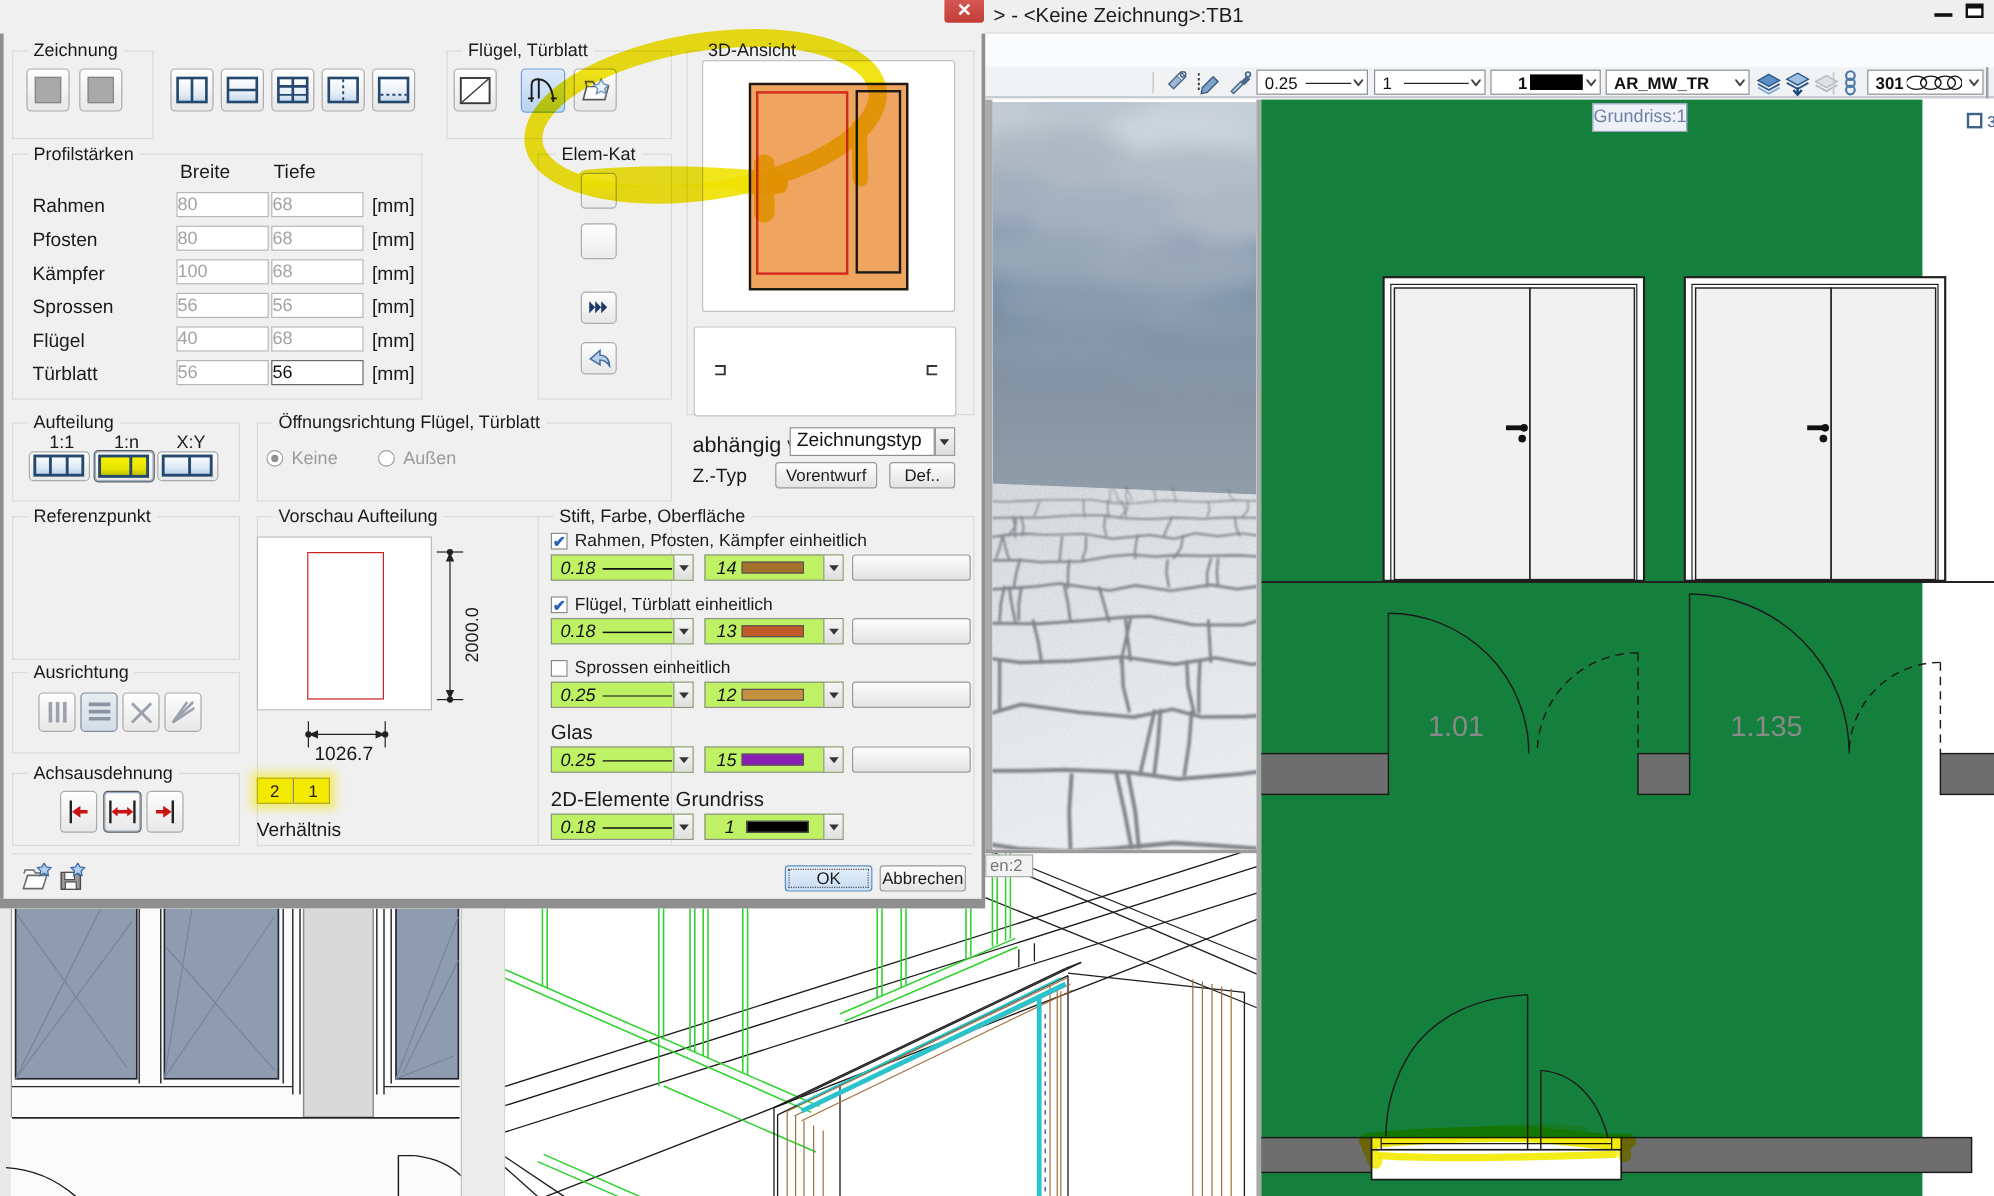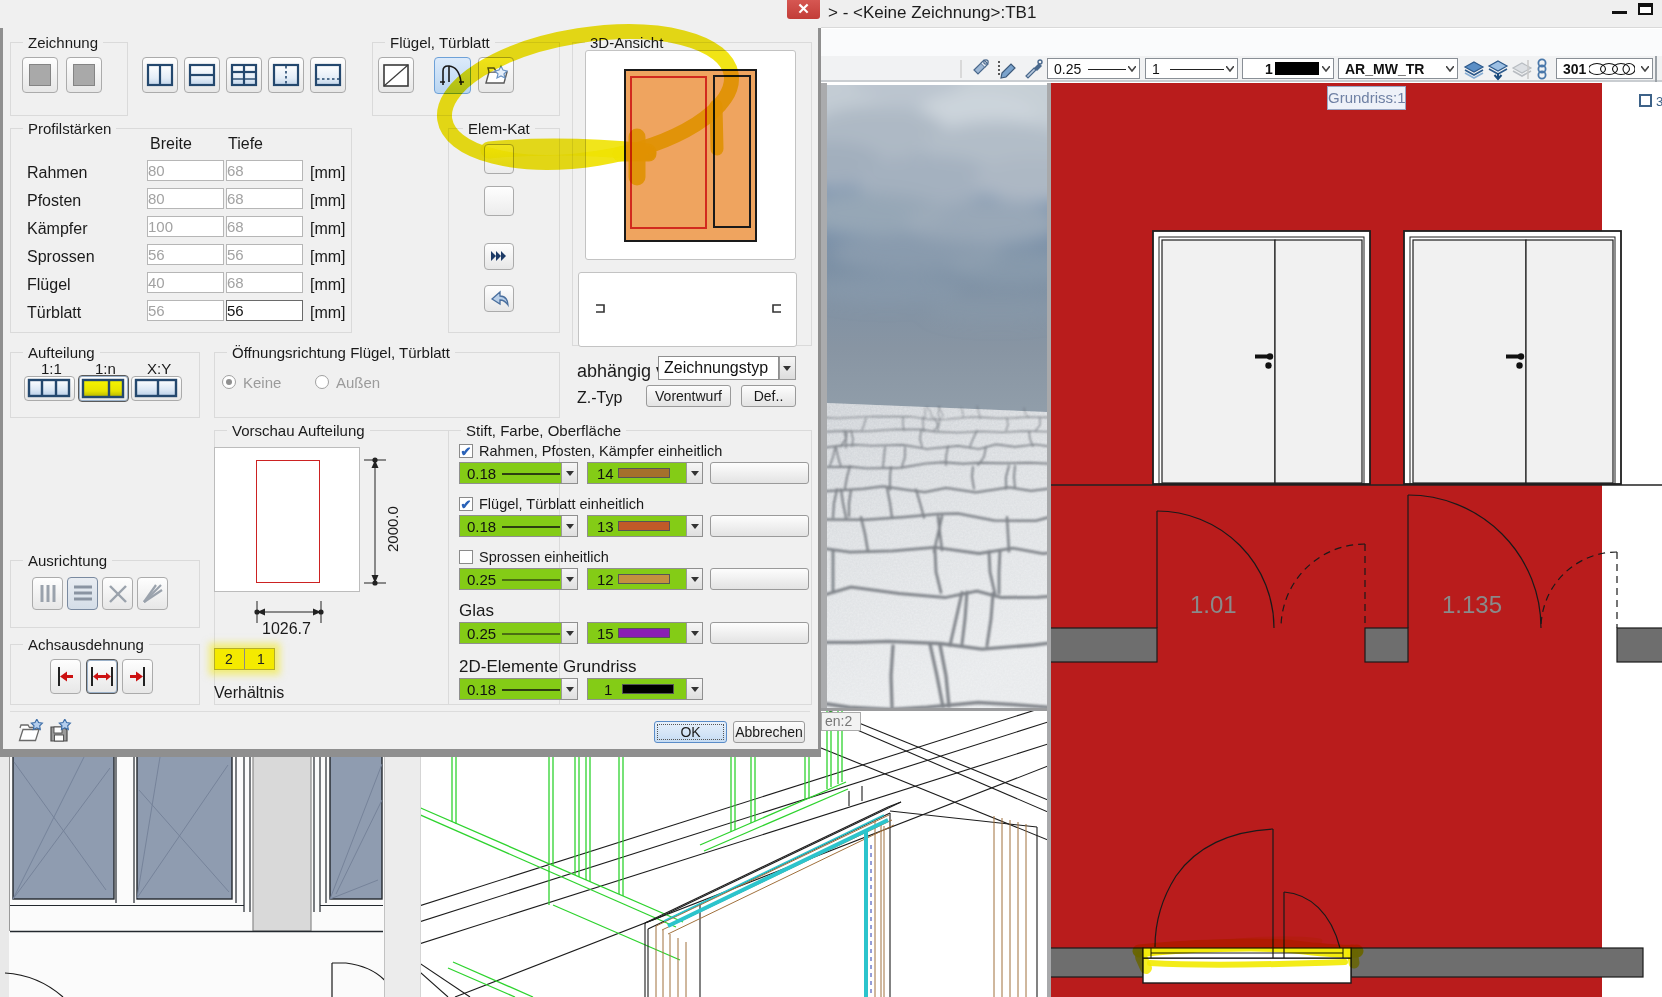--- a/index.html
+++ b/index.html
@@ -13,38 +13,38 @@
 #band{left:0;top:29px;width:1662px;height:27px;background:#fafbfc;}
 #toolbar{left:0;top:56px;width:1662px;height:26px;background:#f1f2f3;border-bottom:2px solid #c9cdd1;}
 .cmbT{position:absolute;top:58px;height:21px;background:#fff;border:1px solid #898f96;font-size:14px;color:#111;}
 .cmbT .lbl{position:absolute;left:6px;top:2px;}
 .chev{position:absolute;right:3px;top:7px;width:8px;height:6px;}
 .hline{position:absolute;height:1px;background:#222;top:10px;}
 
 #photo{left:827px;top:85px;width:220px;height:623px;}
 #photoL{left:820px;top:83px;width:7px;height:628px;background:#aaabad;}
 #photoB{left:820px;top:708px;width:228px;height:3px;background:#9a9b9d;}
-#canvasR{left:1051px;top:83px;width:551px;height:914px;background:#b91c1c;}
+#canvasR{left:1051px;top:83px;width:551px;height:914px;background:#15803d;}
 #canvasBorder{left:1047px;top:83px;width:4px;height:914px;background:#a8a9ab;}
 #vpBL{left:0;top:757px;width:384px;height:240px;background:#fdfdfd;}
 #vpStrip{left:384px;top:757px;width:37px;height:240px;background:#ececec;border-left:1px solid #c2c2c2;border-right:1px solid #d5d5d5;}
 #vpWire{left:421px;top:709px;width:627px;height:288px;}
 #grundrissLbl{left:1327px;top:86px;width:79px;height:24px;background:#eef1f8;border:1px solid #98a6c4;color:#6f80a4;font-size:15px;text-align:center;line-height:22px;}
 #en2{left:821px;top:712px;width:40px;height:19px;background:#f2f2f2;border:1px solid #ababab;color:#777;font-size:14px;line-height:17px;padding-left:3px;}
 
 #dlg{left:0;top:0;width:821px;height:757px;background:#f0f0f0;}
 #dlgTitle{left:0;top:0;width:821px;height:28px;background:#9b9b9b;color:#1a1a1a;text-align:center;font-size:16px;line-height:28px;}
 #dlgClose{left:787px;top:0;width:33px;height:19px;background:linear-gradient(#d65752,#c23d38);border-radius:0 0 3px 3px;color:#fff;text-align:center;font-size:15px;line-height:18px;font-weight:bold;}
 .grp{position:absolute;border:1px solid #dadada;}
 .grp>span{position:absolute;top:-9px;left:12px;background:#f0f0f0;padding:0 5px;font-size:15px;color:#1a1a1a;white-space:nowrap;}
 .tbtn{position:absolute;border:1px solid #ababab;border-radius:4px;background:linear-gradient(#fefefe,#e7e7e7);}
 .lbl15{position:absolute;font-size:15px;color:#1a1a1a;white-space:nowrap;}
 .lblg{position:absolute;font-size:15px;color:#9b9b9b;white-space:nowrap;}
 .inp{position:absolute;width:77px;height:21px;border:1px solid #b6b6b6;background:#fff;color:#a2a2a2;font-size:15px;text-align:left;line-height:19px;}
-.cmb{position:absolute;height:22px;background:#84cc16;border:1px solid #8f8f8f;}
+.cmb{position:absolute;height:22px;background:#bef264;border:1px solid #8f8f8f;font-style:italic;}
 .cmb .ab{position:absolute;right:0;top:0;bottom:0;width:16px;background:linear-gradient(#f6f6f6,#dfdfdf);border-left:1px solid #9a9a9a;}
 .cmb .ab:after{content:"";position:absolute;left:4px;top:8px;border:4px solid transparent;border-top:5px solid #333;}
 .pbar{position:absolute;top:5px;height:10px;border:1px solid #555;}
 .chk{position:absolute;width:14px;height:14px;border:1px solid #8a8a8a;background:#fff;font-size:13px;line-height:13px;text-align:center;color:#2a62b8;font-weight:bold;}
 .btn{position:absolute;height:22px;border:1px solid #9a9a9a;border-radius:3px;background:linear-gradient(#fdfdfd,#e3e3e3);font-size:14px;color:#1a1a1a;text-align:center;}
 </style>
 </head>
 <body>
 <div id="app">
   <div class="abs" id="titlebar"></div>
@@ -462,20 +462,23 @@
     </div>
   <div class="grp" style="left:448px;top:128px;width:112px;height:205px;">
       <span style="left:14px;">Elem-Kat</span>
     </div>
   <div class="grp" style="left:10px;top:352px;width:190px;height:66px;">
       <span>Aufteilung</span>
     </div>
   <div class="grp" style="left:214px;top:352px;width:346px;height:66px;">
       <span>Öffnungsrichtung Flügel, Türblatt</span>
     </div>
+  <div class="grp" style="left:10px;top:430px;width:190px;height:120px;">
+      <span>Referenzpunkt</span>
+    </div>
   <div class="grp" style="left:214px;top:430px;width:346px;height:275px;">
       <span>Vorschau Aufteilung</span>
     </div>
   <div class="grp" style="left:10px;top:560px;width:190px;height:68px;">
       <span>Ausrichtung</span>
     </div>
   <div class="grp" style="left:10px;top:644px;width:190px;height:61px;">
       <span>Achsausdehnung</span>
     </div>
   <div class="grp" style="left:448px;top:430px;width:364px;height:275px;">

